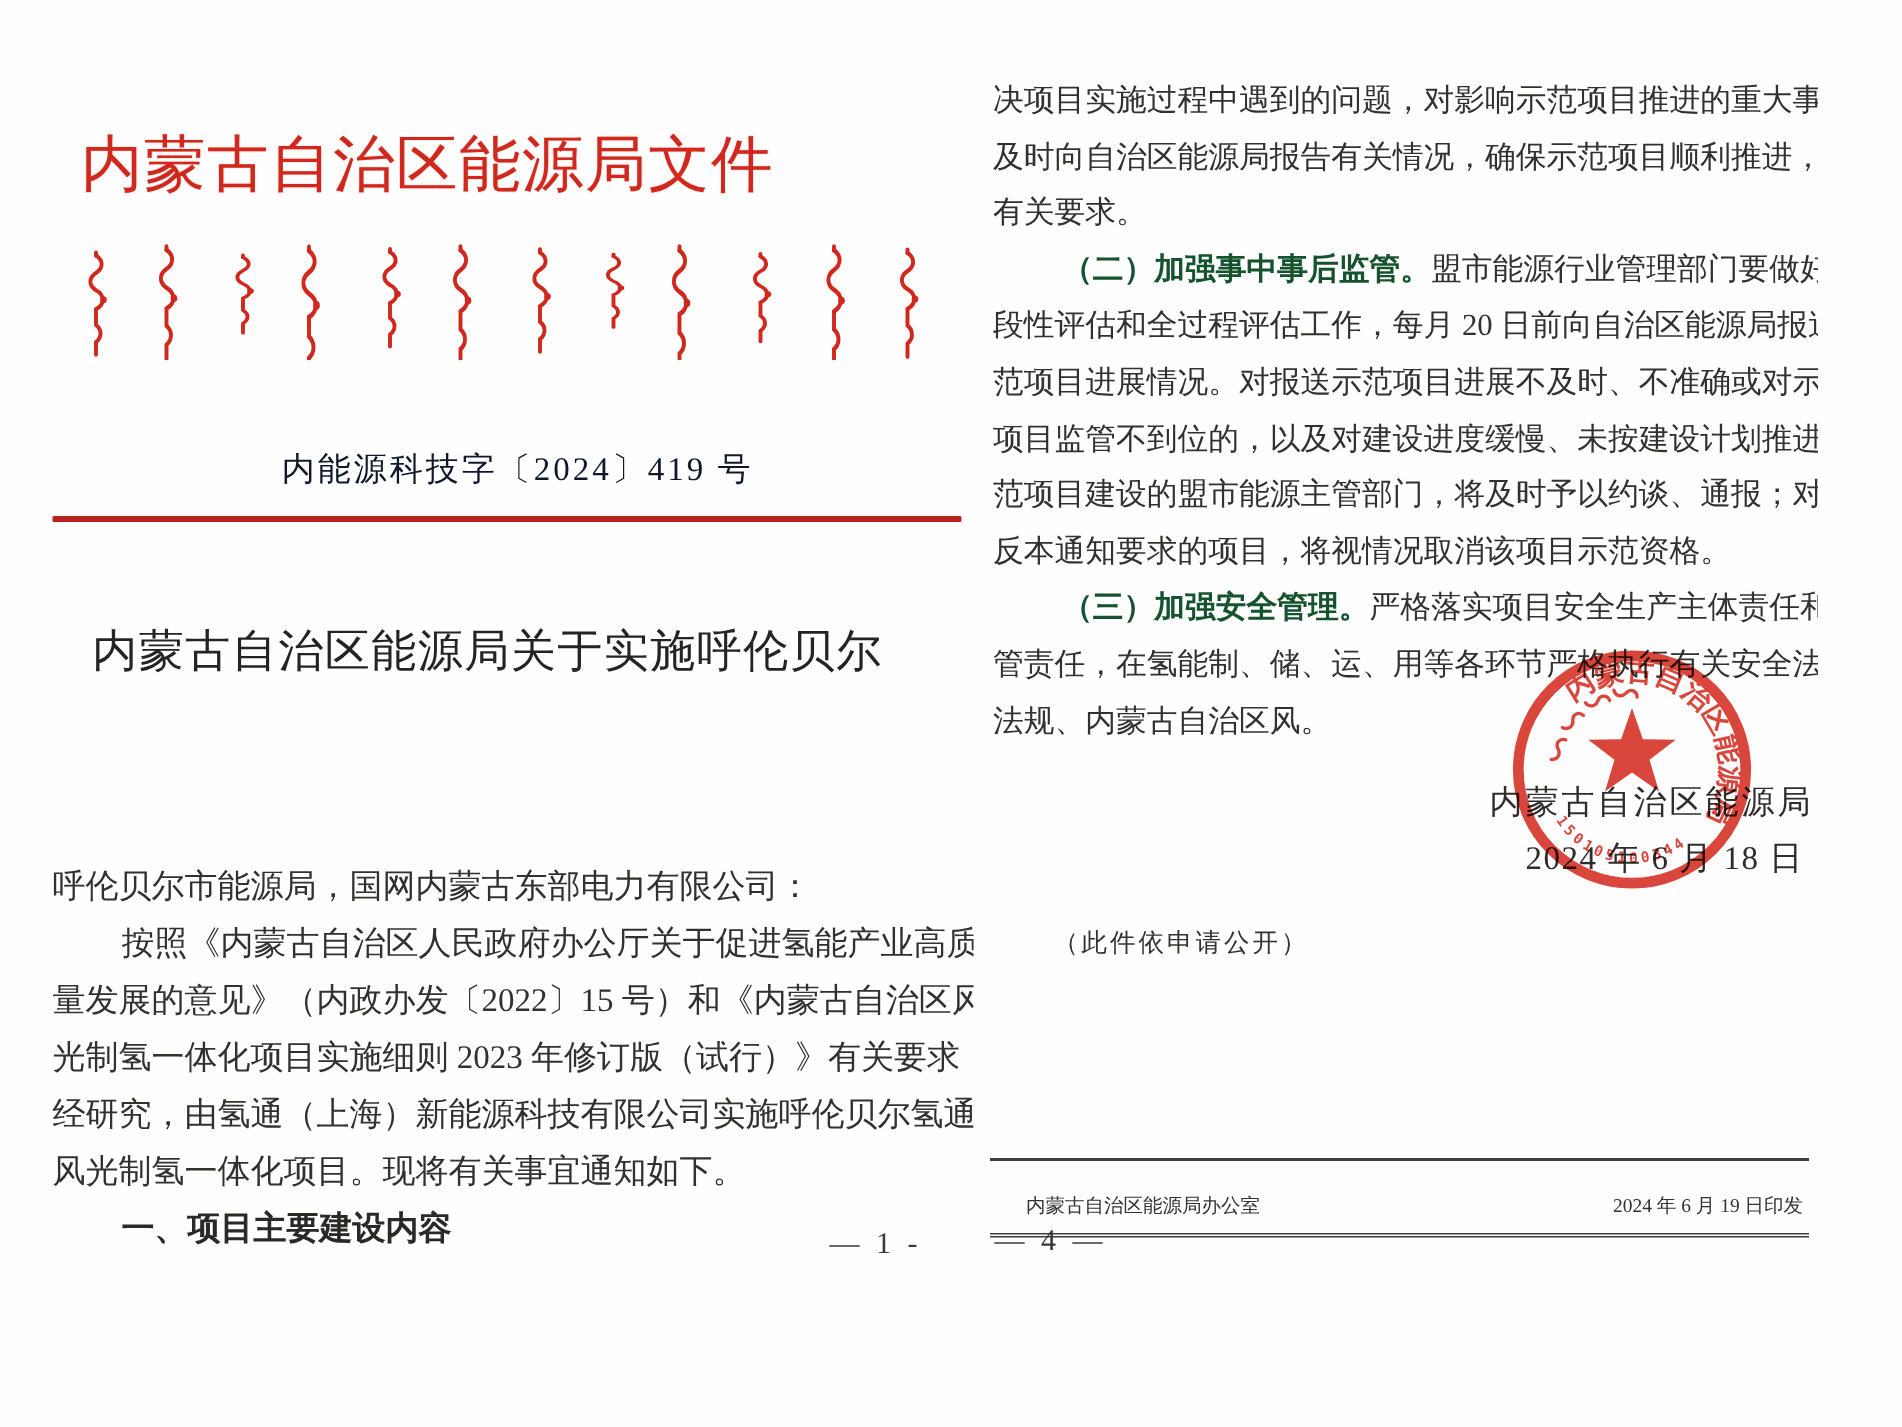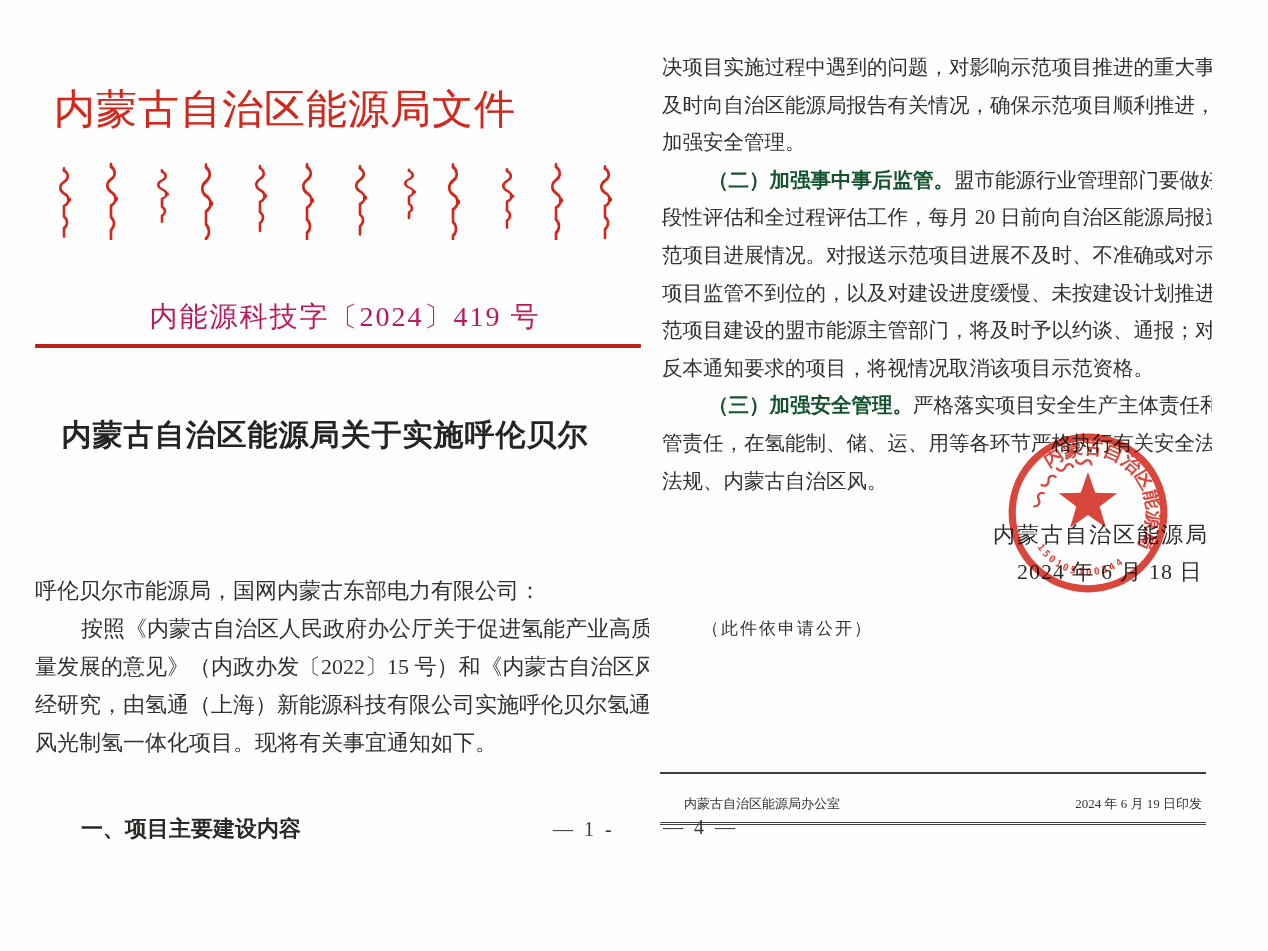--- a/index.html
+++ b/index.html
@@ -22,39 +22,39 @@
   
   .banner{
     position:absolute;left:54px;top:82px;width:592px;
     font-size:41px;font-weight:normal;color:var(--banner-red);
     white-space:nowrap;letter-spacing:1px;
     text-shadow:0 0 1px rgba(208,40,28,.35);
   }
   .mongolian-row{position:absolute;left:58px;top:162px;width:575px;height:78px;}
   .docnum{
     position:absolute;left:40px;top:298px;width:610px;
-    text-align:center;font-size:28px;letter-spacing:2px;color:#be185d;
+    text-align:center;font-size:22px;letter-spacing:2px;color:#0f172a;
   }
   .red-rule{
     position:absolute;left:35px;top:344px;width:606px;height:4px;
     background:var(--rule-red);border-radius:1px;
   }
   .doc-title{
     position:absolute;left:0;top:414px;width:650px;text-align:center;
-    font-size:30px;font-weight:bold;line-height:42px;color:#262422;
+    font-size:30px;font-weight:normal;line-height:42px;color:#262422;
     letter-spacing:1px;
   }
   .body-block{
     position:absolute;left:35px;top:572px;width:614px;
     font-size:22px;line-height:38px;color:#33302d;
     overflow:hidden;
   }
   .body-block .tline{white-space:nowrap;overflow:hidden;}
   .tline.indent{padding-left:46px;}
-  .tline.hei{font-family:"Liberation Sans","DejaVu Sans",sans-serif;font-weight:bold;color:#2b2926;margin-top:48px;}
+  .tline.hei{font-family:"Liberation Sans","DejaVu Sans",sans-serif;font-weight:bold;color:#2b2926;}
   .tline .lead{font-weight:bold;color:#14532d;}
   .pagenum{
     position:absolute;font-size:20px;color:#3b3835;letter-spacing:3px;white-space:nowrap;
   }
   #pagenum-left{left:553px;top:818px;}
 
   
   .rtext{
     position:absolute;left:7px;top:49px;width:550px;
     font-size:20.5px;line-height:37.6px;color:#33302d;overflow:hidden;
@@ -109,34 +109,35 @@
   <div class="red-rule"></div>
 
   <div class="doc-title">
     <div>内蒙古自治区能源局关于实施呼伦贝尔</div>
   </div>
 
   <div class="body-block">
       <div class="tline">呼伦贝尔市能源局，国网内蒙古东部电力有限公司：</div>
       <div class="tline indent">按照《内蒙古自治区人民政府办公厅关于促进氢能产业高质</div>
       <div class="tline">量发展的意见》（内政办发〔2022〕15 号）和《内蒙古自治区风</div>
+      <div class="tline">光制氢一体化项目实施细则 2023 年修订版（试行）》有关要求</div>
       <div class="tline">经研究，由氢通（上海）新能源科技有限公司实施呼伦贝尔氢通</div>
       <div class="tline">风光制氢一体化项目。现将有关事宜通知如下。</div>
       <div class="tline indent hei">一、项目主要建设内容</div>
     </div>
 
   <div class="pagenum" id="pagenum-left">— 1 -</div>
 </div>
 
 <div class="page" id="page-right">
 
   <div class="rtext">
       <div class="tline">决项目实施过程中遇到的问题，对影响示范项目推进的重大事项，</div>
       <div class="tline">及时向自治区能源局报告有关情况，确保示范项目顺利推进，发</div>
-      <div class="tline">加强安全管理。</div>
+      <div class="tline">有关要求。</div>
       <div class="tline indent"><span class="lead">（二）加强事中事后监管。</span>盟市能源行业管理部门要做好阶</div>
       <div class="tline">段性评估和全过程评估工作，每月 20 日前向自治区能源局报送示</div>
       <div class="tline">范项目进展情况。对报送示范项目进展不及时、不准确或对示范</div>
       <div class="tline">项目监管不到位的，以及对建设进度缓慢、未按建设计划推进示</div>
       <div class="tline">范项目建设的盟市能源主管部门，将及时予以约谈、通报；对违</div>
       <div class="tline">反本通知要求的项目，将视情况取消该项目示范资格。</div>
       <div class="tline indent"><span class="lead">（三）加强安全管理。</span>严格落实项目安全生产主体责任和监</div>
       <div class="tline">管责任，在氢能制、储、运、用等各环节严格执行有关安全法律</div>
       <div class="tline">法规、内蒙古自治区风。</div>
     </div>

